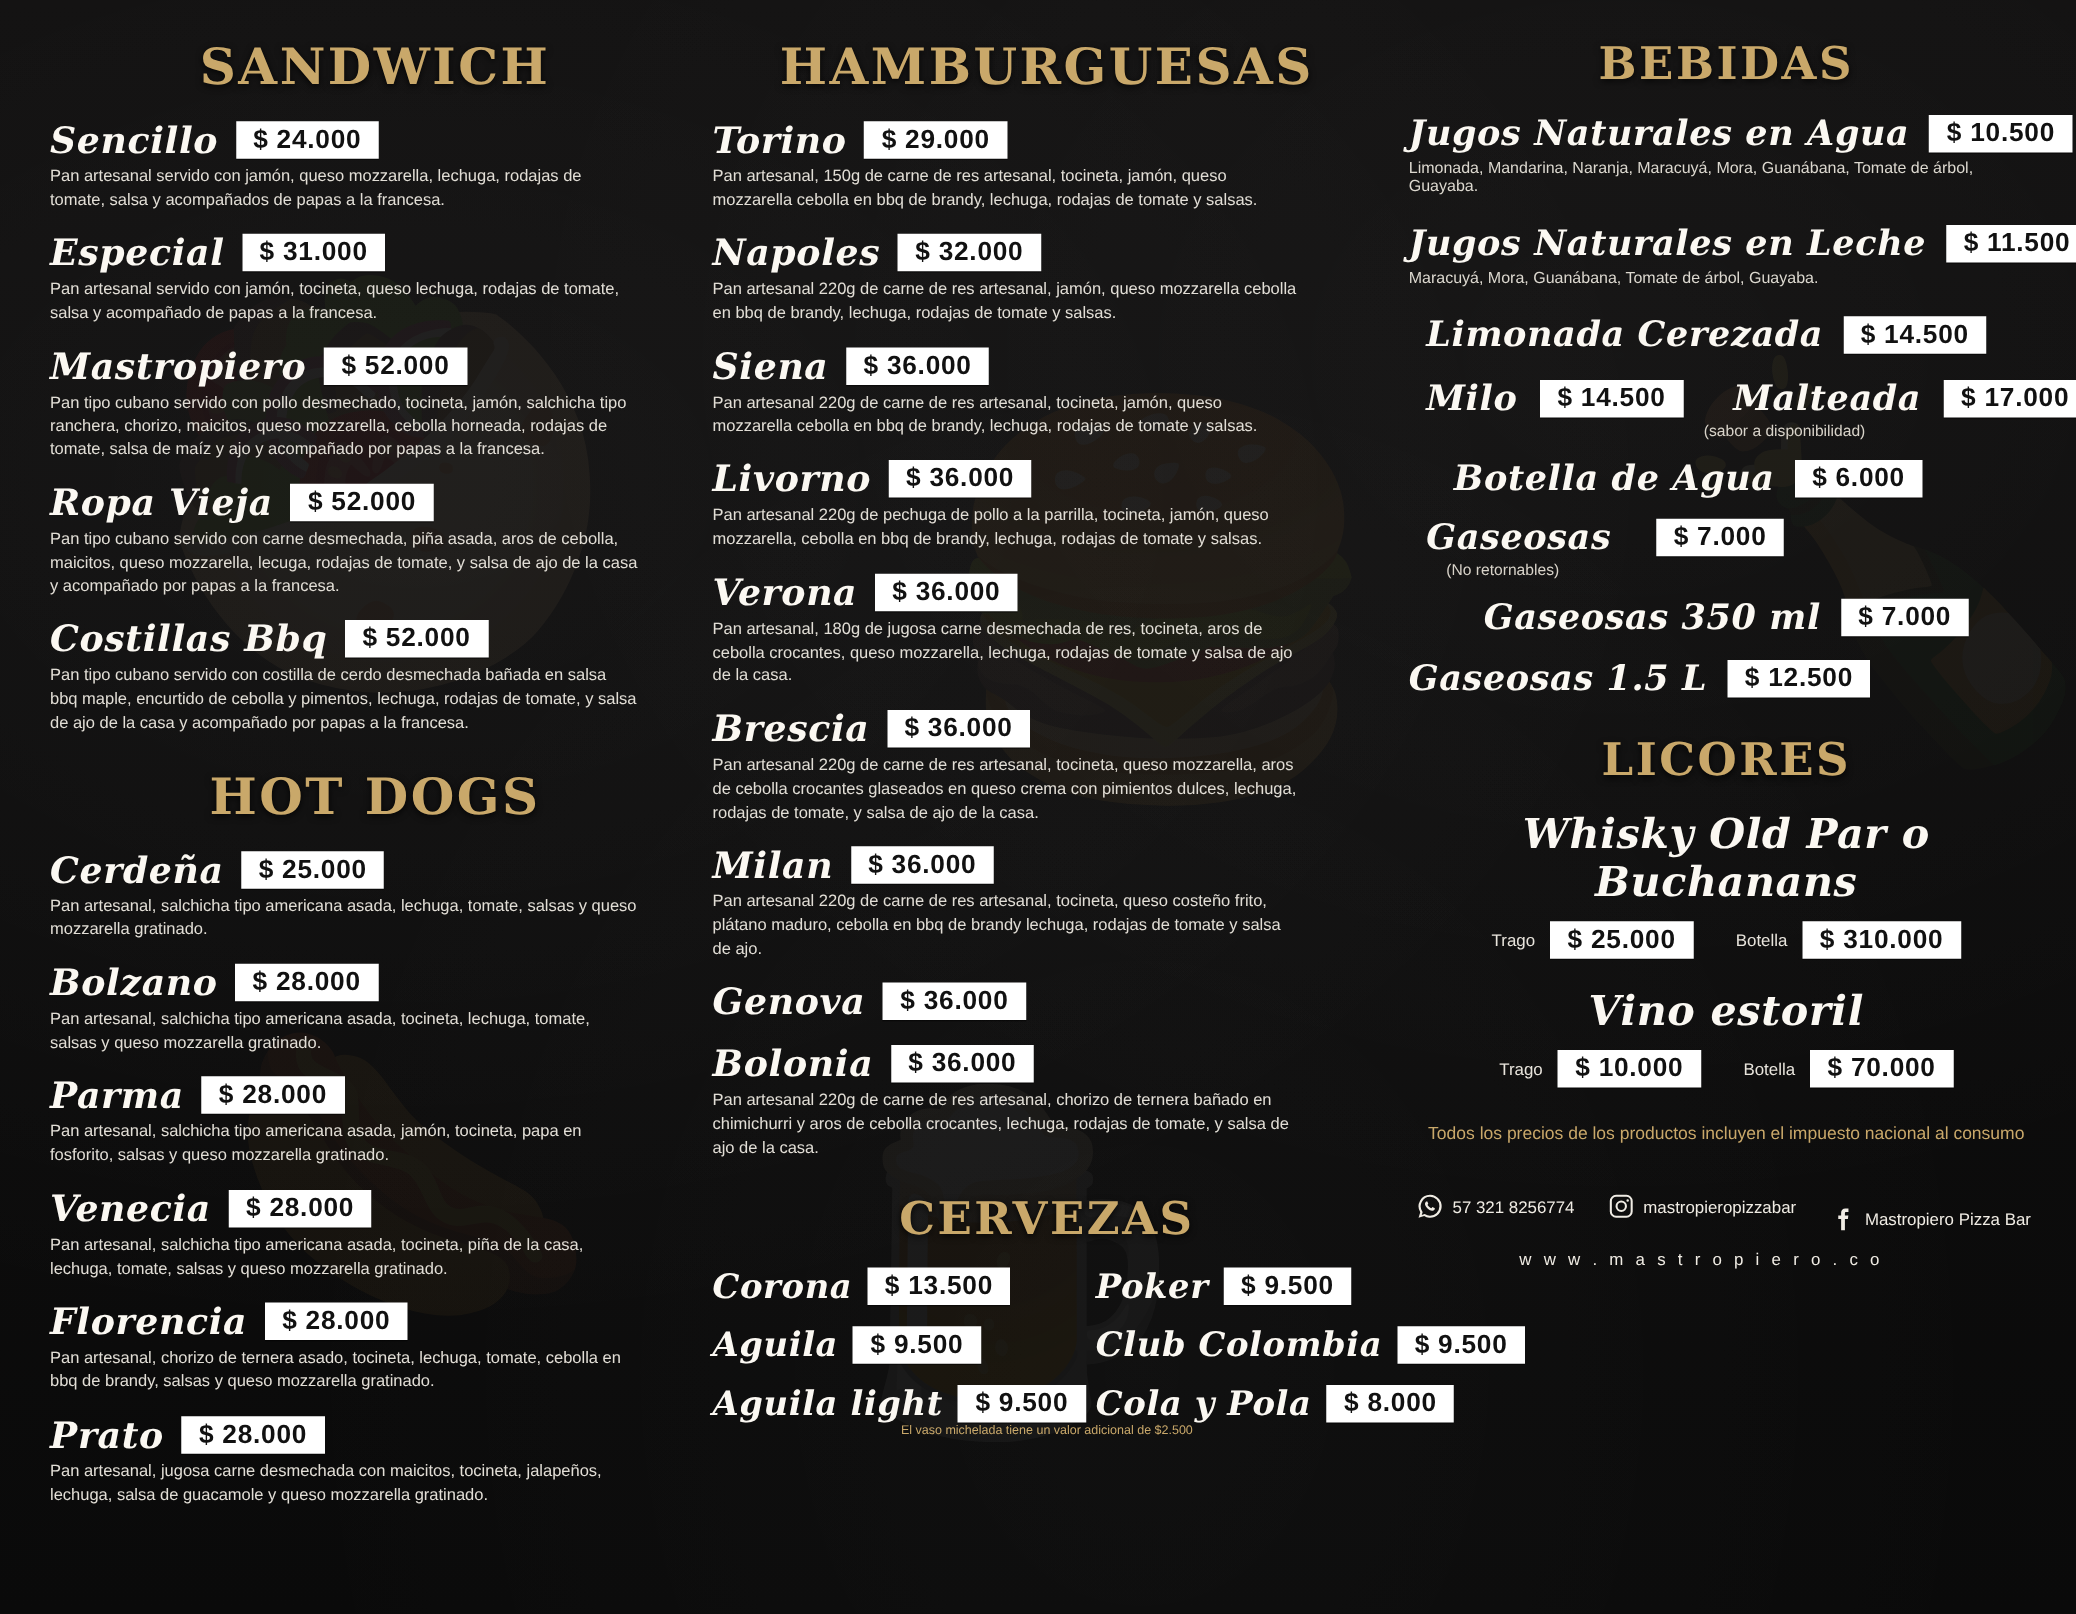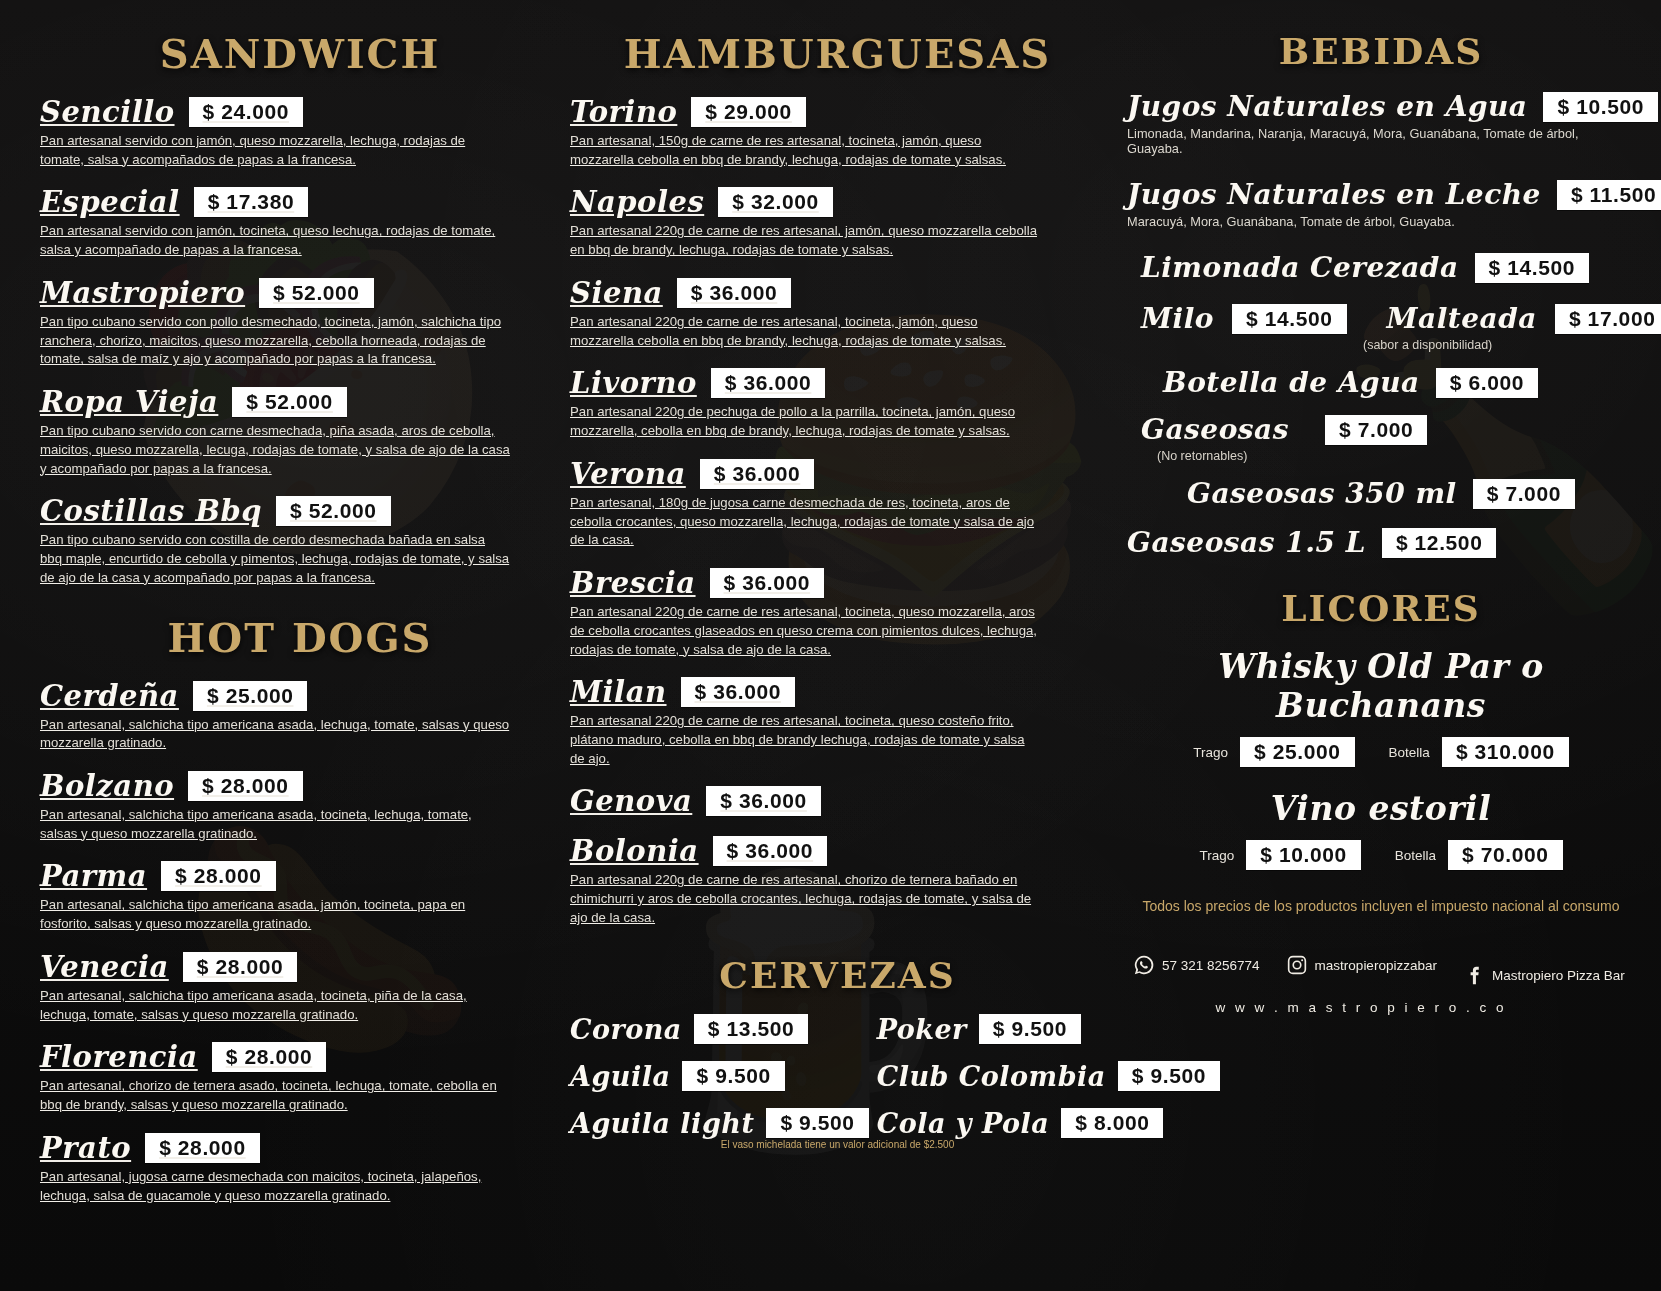--- a/index.html
+++ b/index.html
@@ -49,21 +49,21 @@
     letter-spacing: 2px;
     text-transform: uppercase;
     font-size: 40px;
     margin: 0 0 18px 0;
     text-shadow: 0 2px 6px rgba(0,0,0,.8);
   }
   .section-title.small { font-size: 36px; }
   .section-title.mid { margin-top: 26px; }
 
   
-  .item { margin-bottom: 16px; text-decoration: underline; }
+  .item { margin-bottom: 16px; }
   .item-head {
     display:flex; align-items:center; gap:14px;
     margin-bottom: 3px;
   }
   .item-name {
     font-family: "DejaVu Serif", serif;
     font-style: italic;
     font-weight: bold;
     font-size: 29px;
     color:#fbf8f2;
@@ -189,21 +189,21 @@
       <div class="item-head">
         <div class="item-name">Sencillo</div>
         <div class="price">$ 24.000</div>
       </div>
       <div class="desc">Pan artesanal servido con jamón, queso mozzarella, lechuga, rodajas de tomate,  salsa y acompañados de papas a la francesa.</div>
     </div>
 
     <div class="item">
       <div class="item-head">
         <div class="item-name">Especial</div>
-        <div class="price">$ 17.380</div>
+        <div class="price">$ 31.000</div>
       </div>
       <div class="desc">Pan artesanal servido con jamón, tocineta, queso lechuga, rodajas de tomate, salsa y acompañado de papas a la francesa.</div>
     </div>
 
     <div class="item">
       <div class="item-head">
         <div class="item-name">Mastropiero</div>
         <div class="price">$ 52.000</div>
       </div>
       <div class="desc">Pan tipo cubano servido con pollo desmechado, tocineta, jamón, salchicha tipo ranchera, chorizo, maicitos, queso mozzarella, cebolla horneada, rodajas de tomate, salsa de maíz y ajo y acompañado por papas a la francesa.</div>

